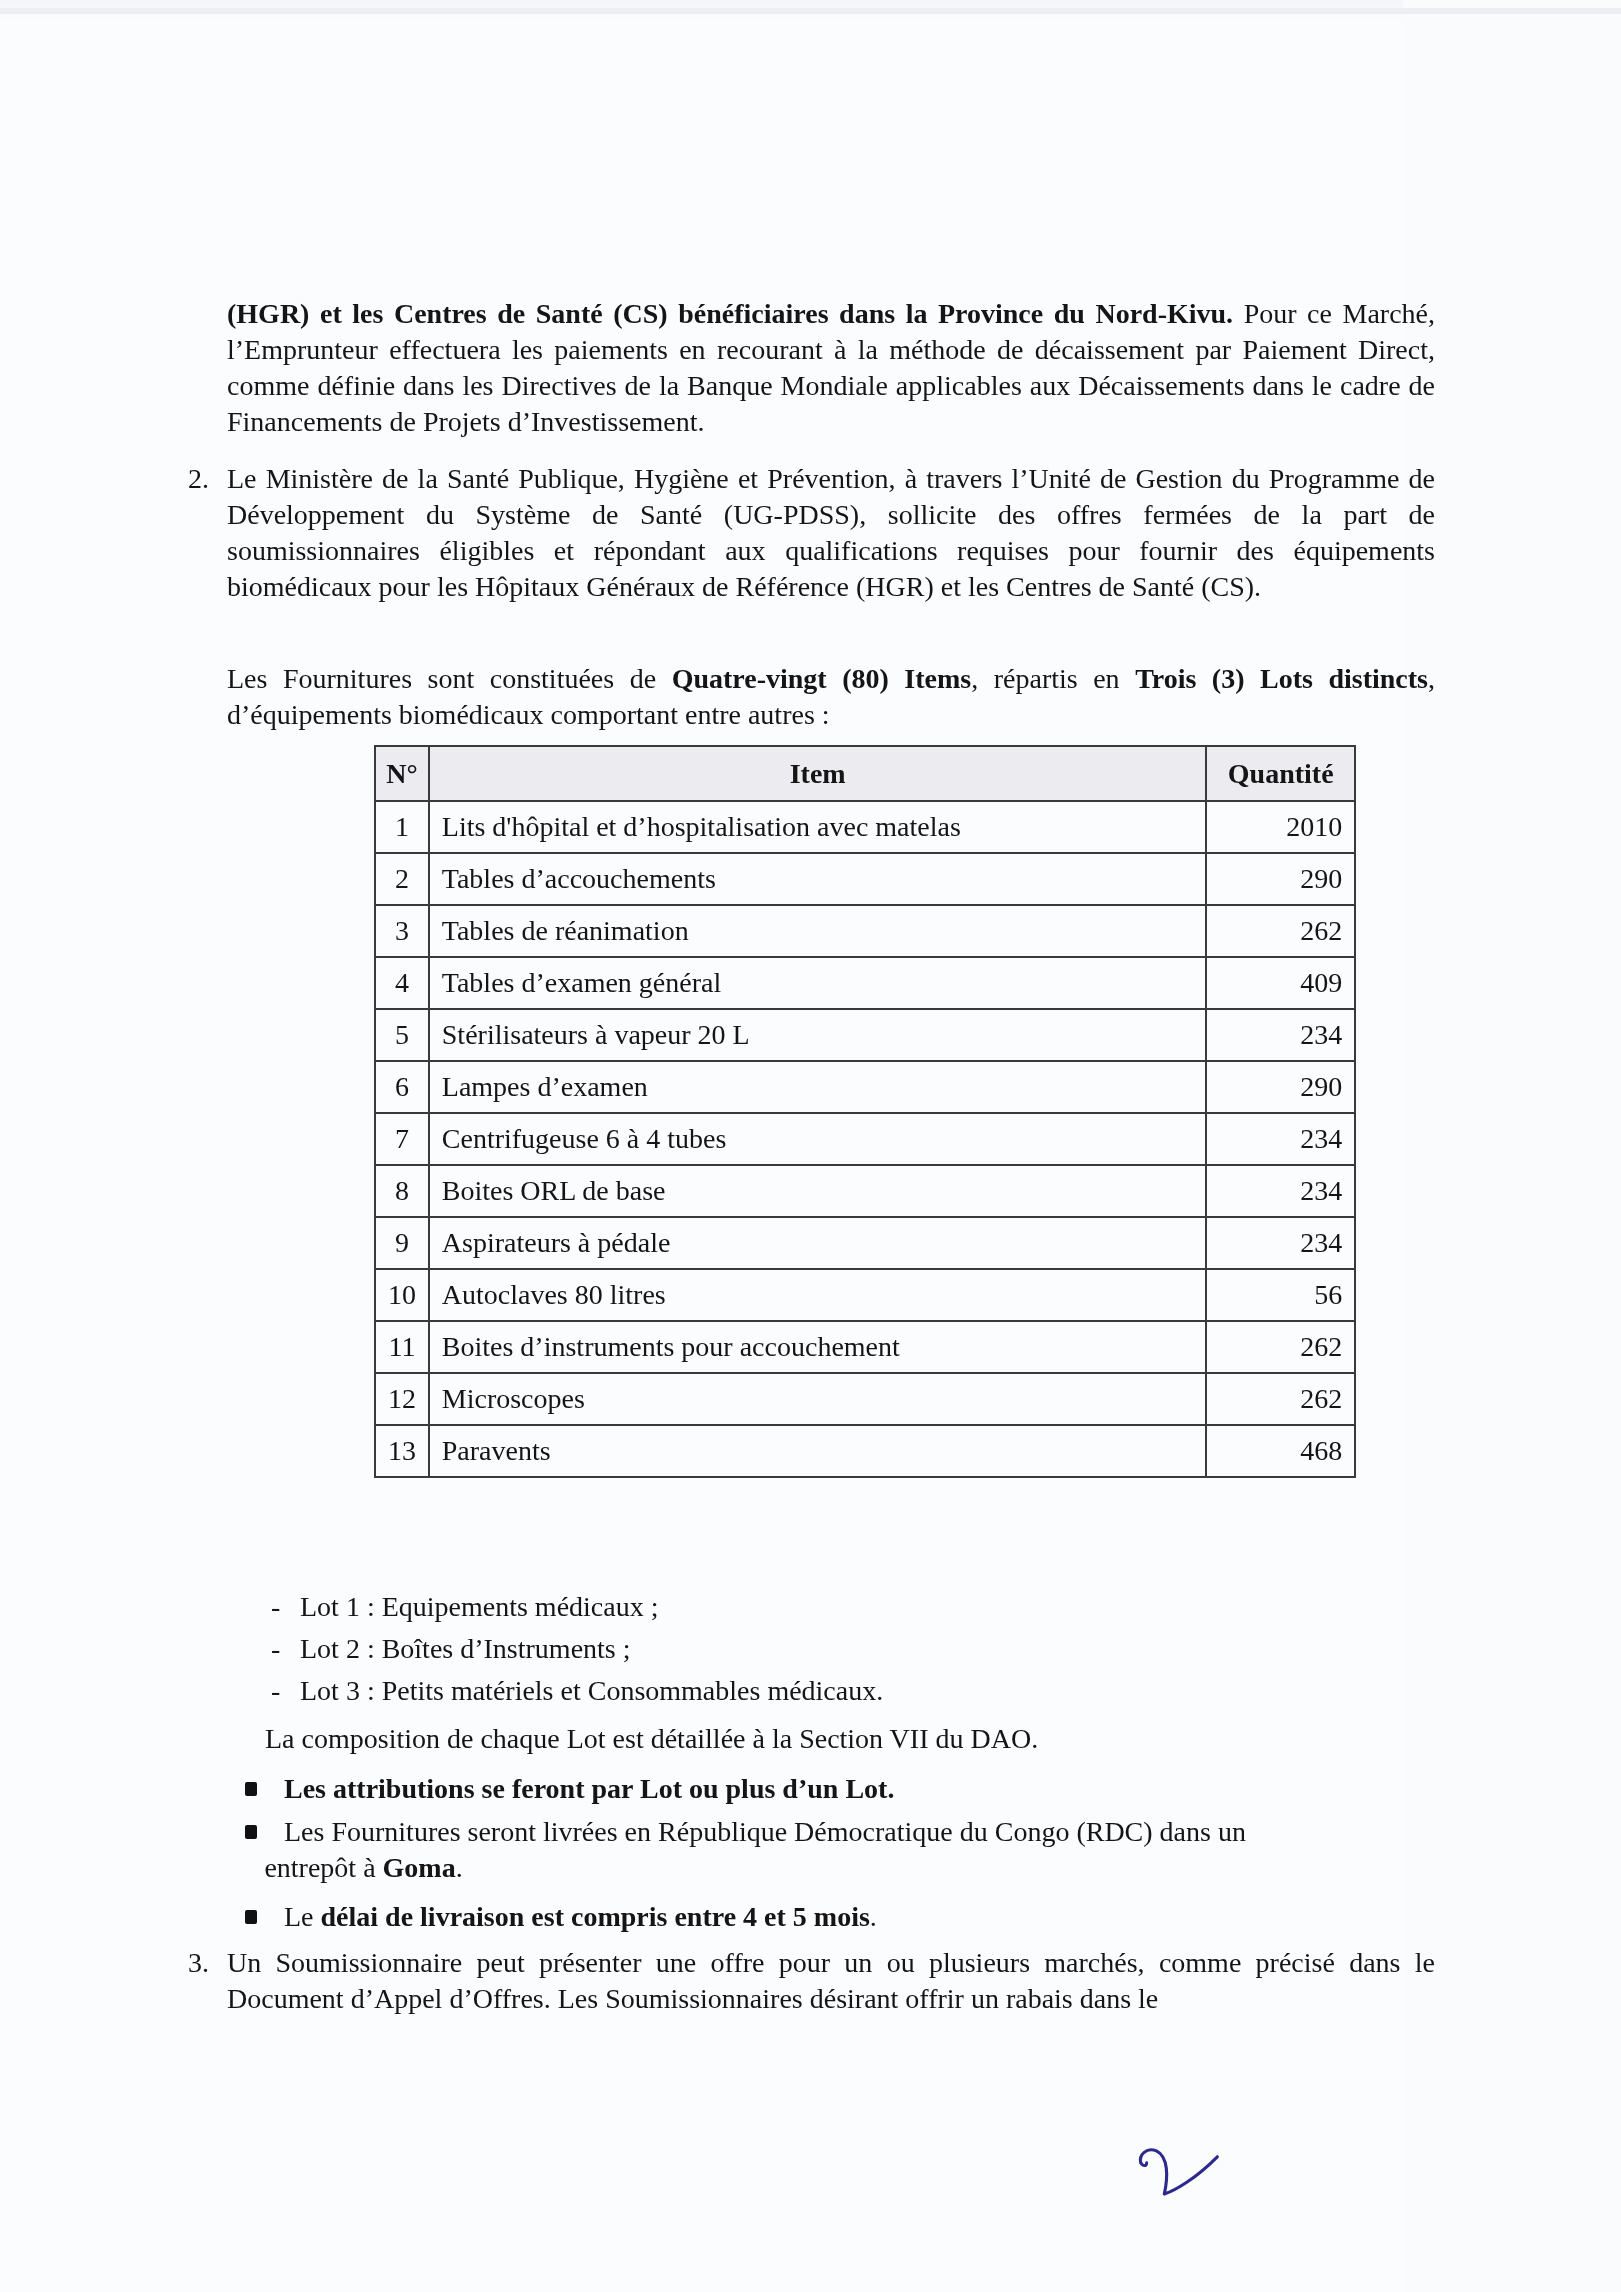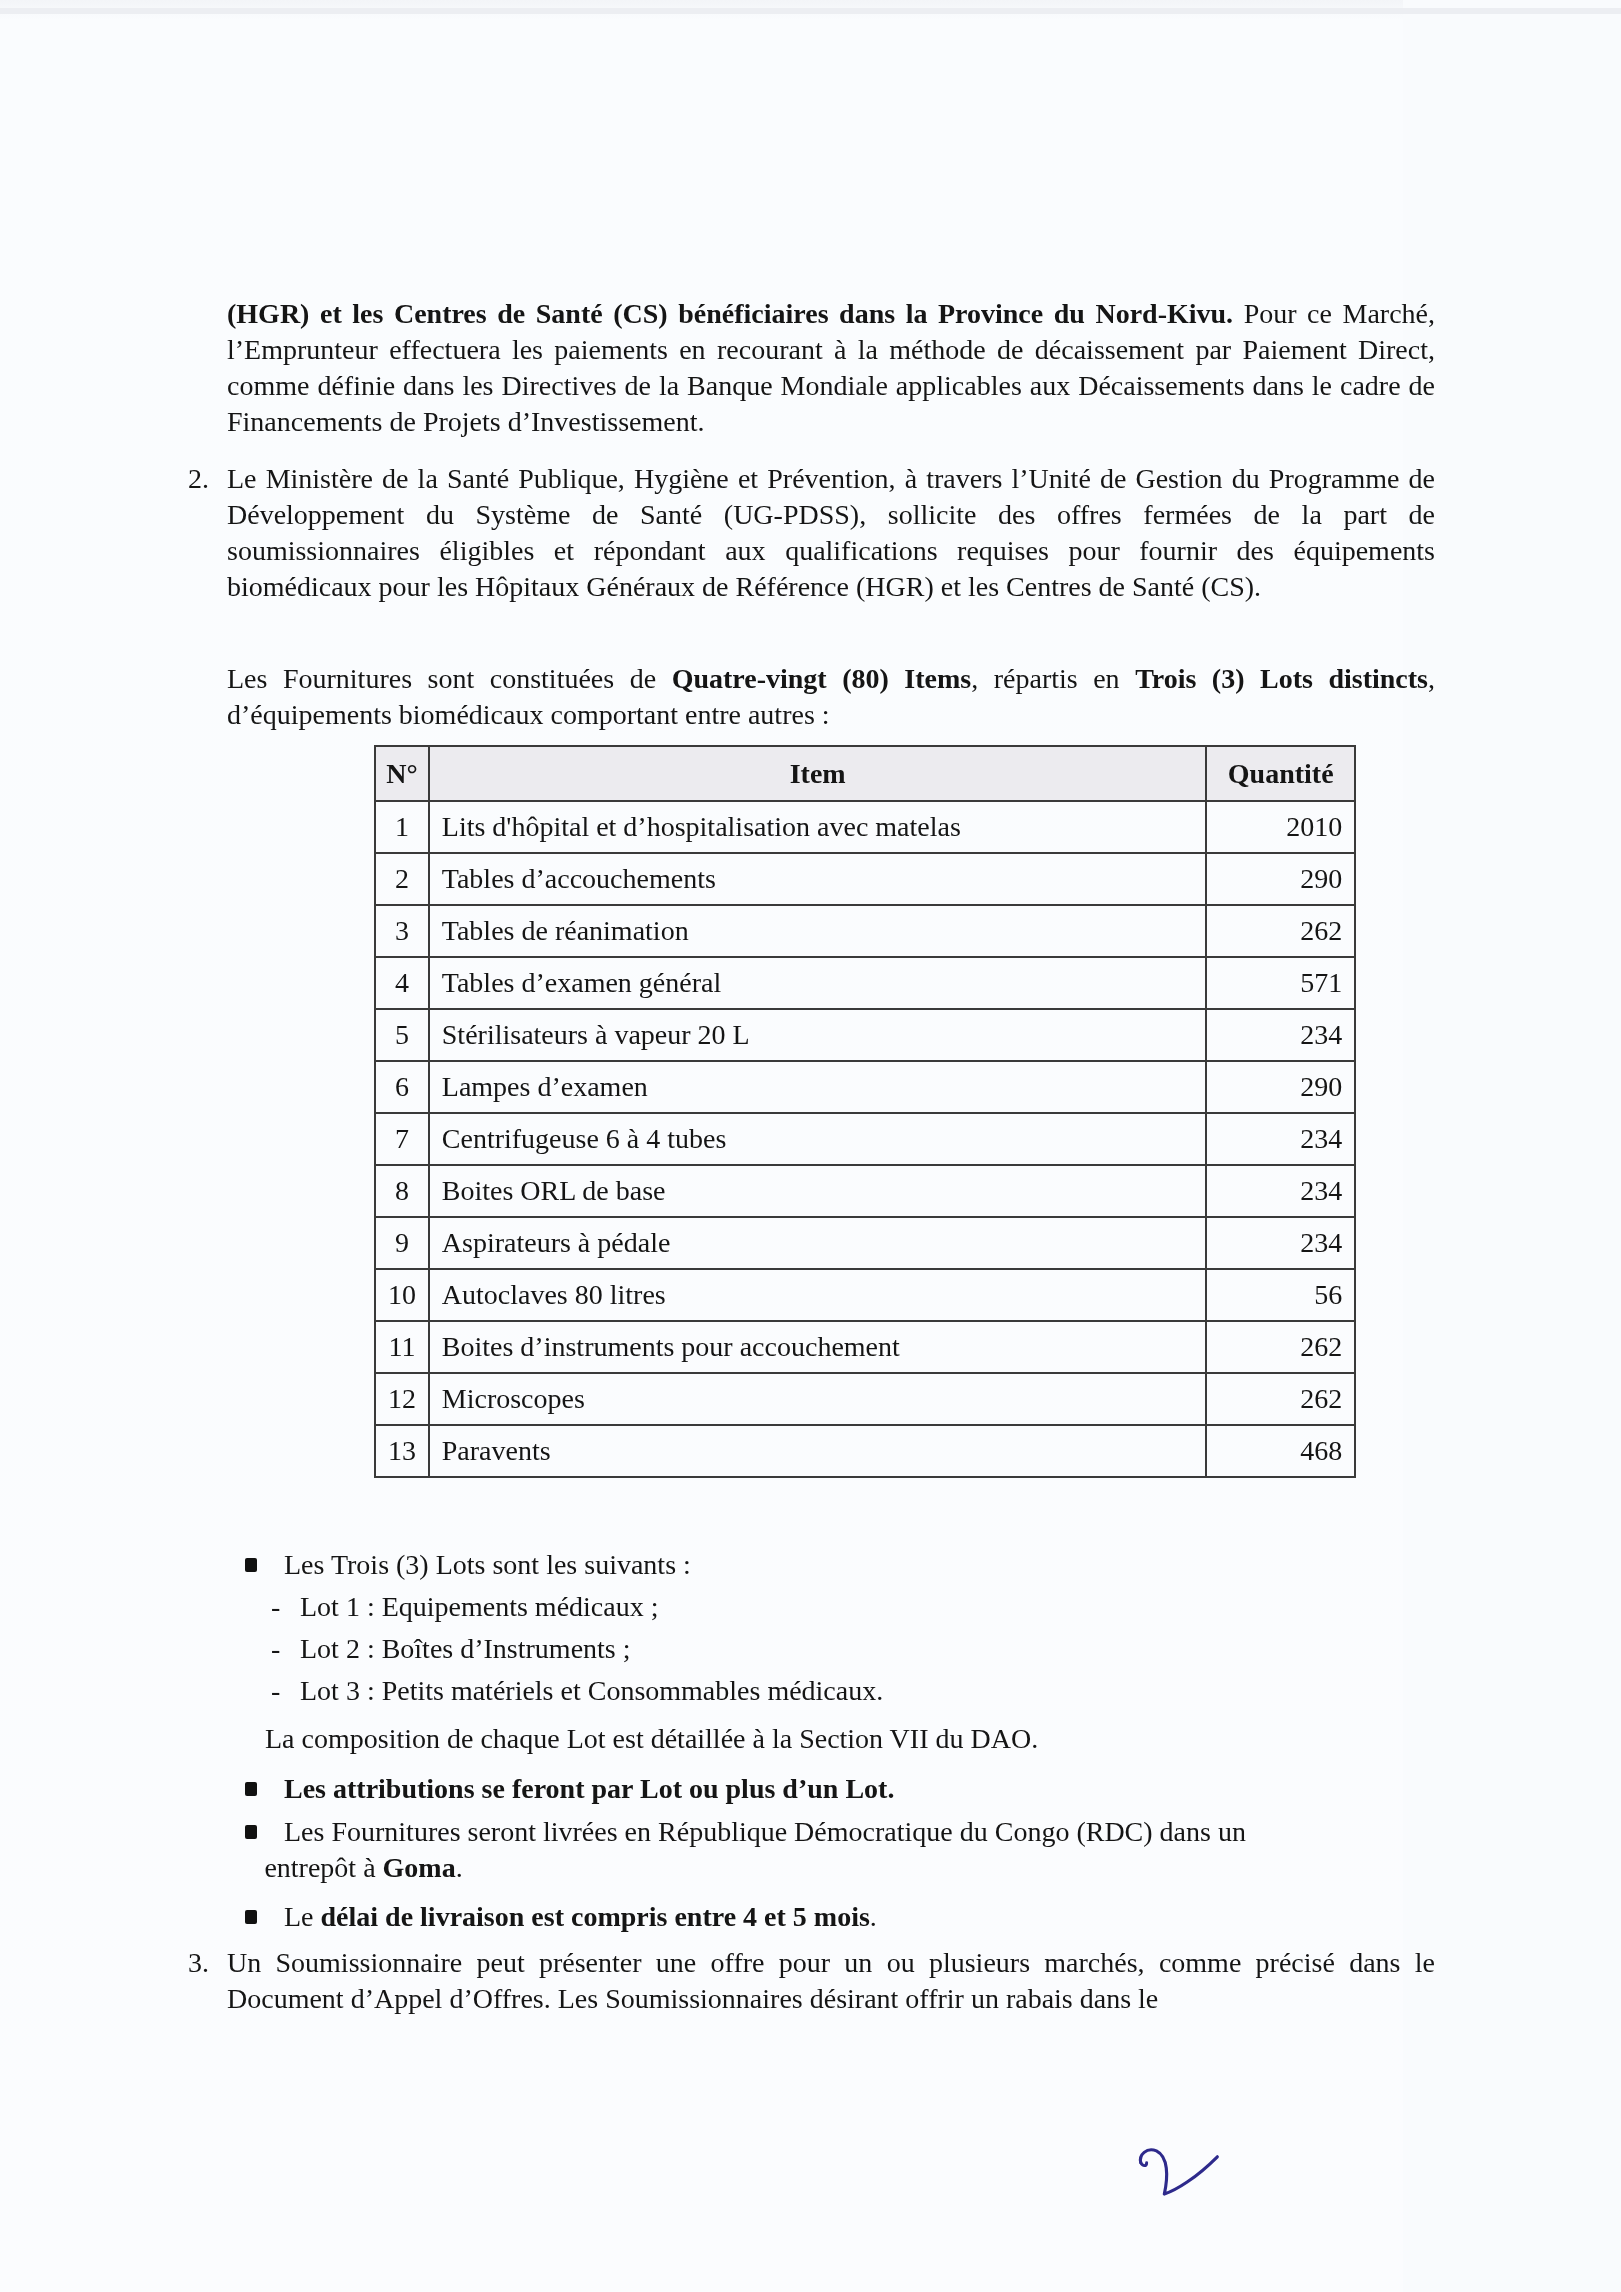--- a/index.html
+++ b/index.html
@@ -136,21 +136,21 @@
           <td class="c-qty">290</td>
         </tr>
       <tr>
           <td class="c-no">3</td>
           <td class="c-item">Tables de réanimation</td>
           <td class="c-qty">262</td>
         </tr>
       <tr>
           <td class="c-no">4</td>
           <td class="c-item">Tables d’examen général</td>
-          <td class="c-qty">571</td>
+          <td class="c-qty">409</td>
         </tr>
       <tr>
           <td class="c-no">5</td>
           <td class="c-item">Stérilisateurs à vapeur 20 L</td>
           <td class="c-qty">234</td>
         </tr>
       <tr>
           <td class="c-no">6</td>
           <td class="c-item">Lampes d’examen</td>
           <td class="c-qty">290</td>
@@ -186,24 +186,20 @@
           <td class="c-qty">262</td>
         </tr>
       <tr>
           <td class="c-no">13</td>
           <td class="c-item">Paravents</td>
           <td class="c-qty">468</td>
         </tr>
     </tbody>
   </table>
 
-  <div class="bullet-line text" style="top:1547px;">
-    <span class="sq"></span>
-    <div class="btext">Les Trois (3) Lots sont les suivants :</div>
-  </div>
   <div class="dash-line text" style="top:1589px;">
     <span class="dash">-</span><span>Lot 1 : Equipements médicaux ;</span>
   </div>
   <div class="dash-line text" style="top:1631px;">
     <span class="dash">-</span><span>Lot 2 : Boîtes d’Instruments ;</span>
   </div>
   <div class="dash-line text" style="top:1673px;">
     <span class="dash">-</span><span>Lot 3 : Petits matériels et Consommables médicaux.</span>
   </div>
   <div class="plain-indent text" style="top:1721px;">La composition de chaque Lot est détaillée à la Section VII du DAO.</div>

